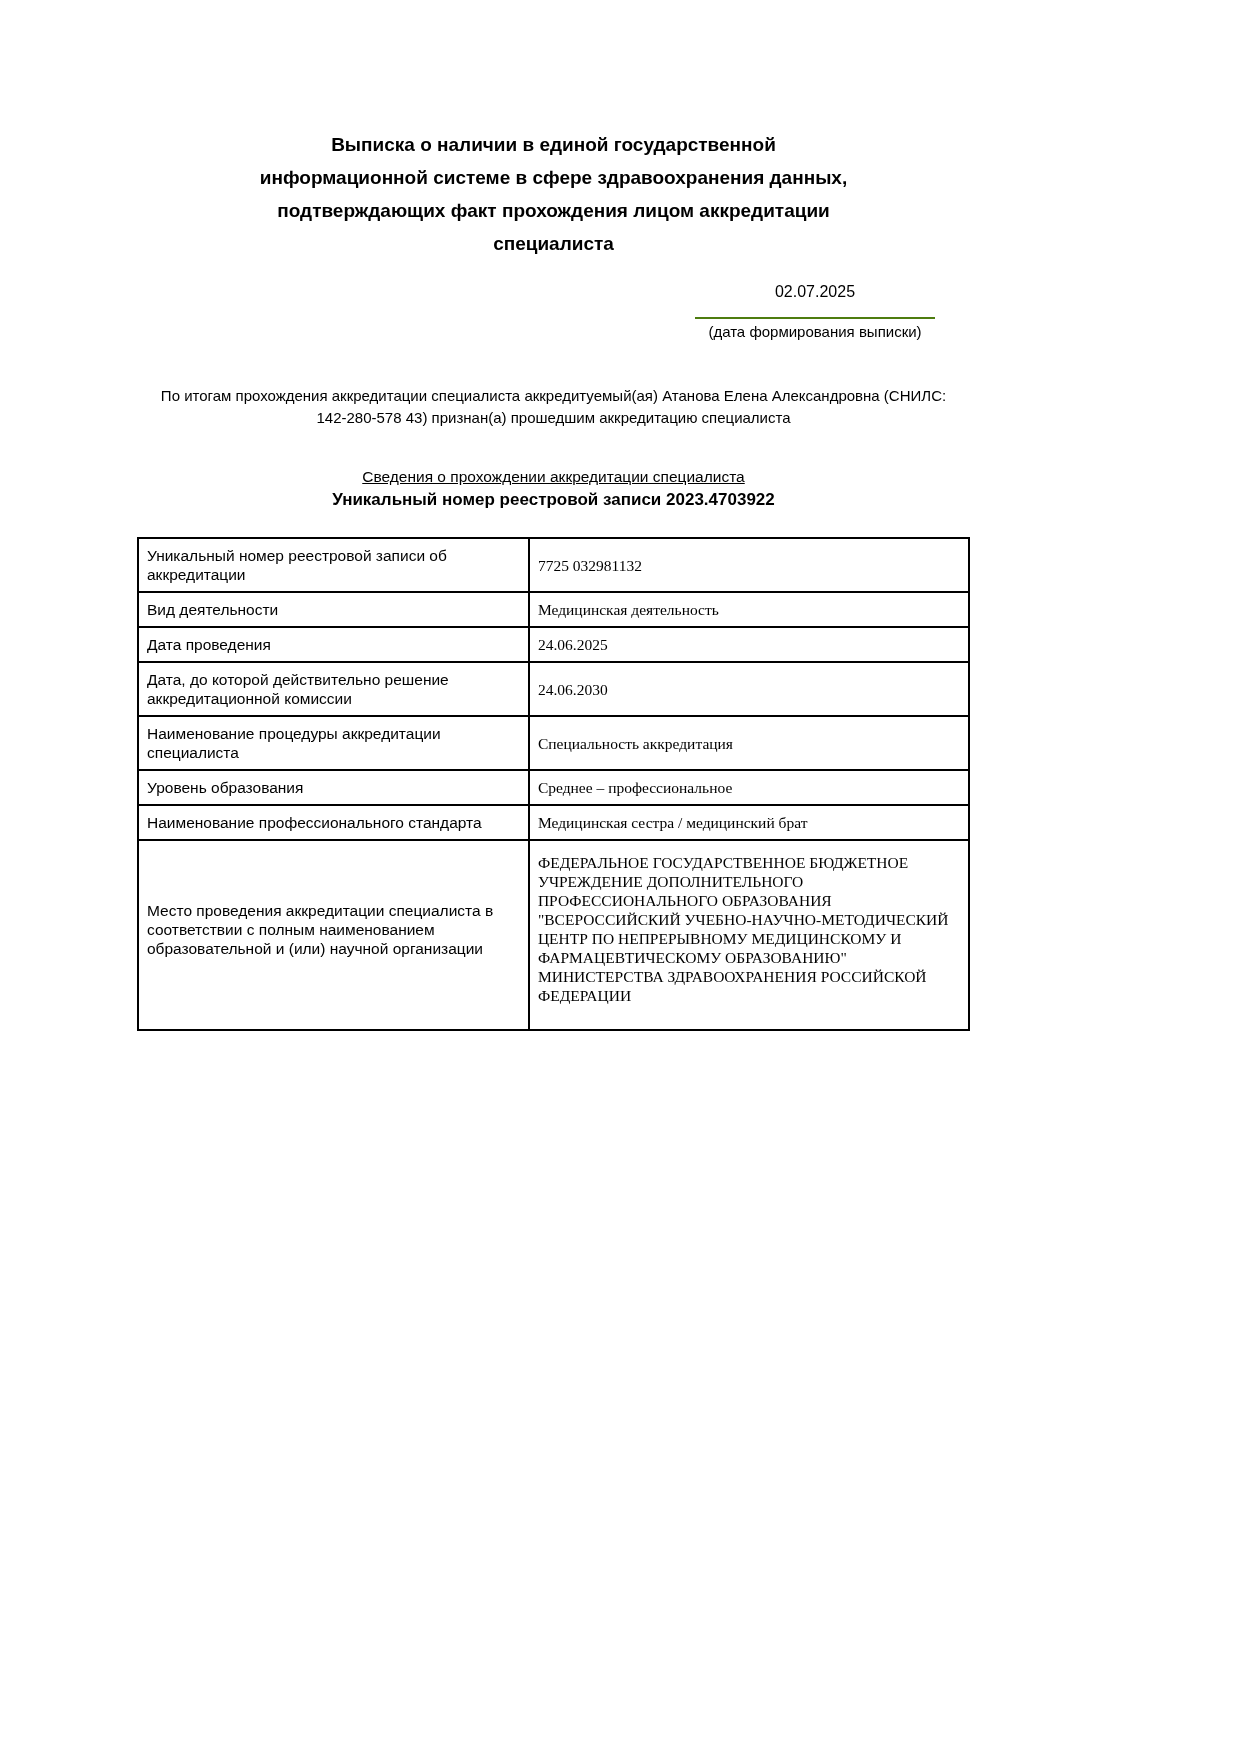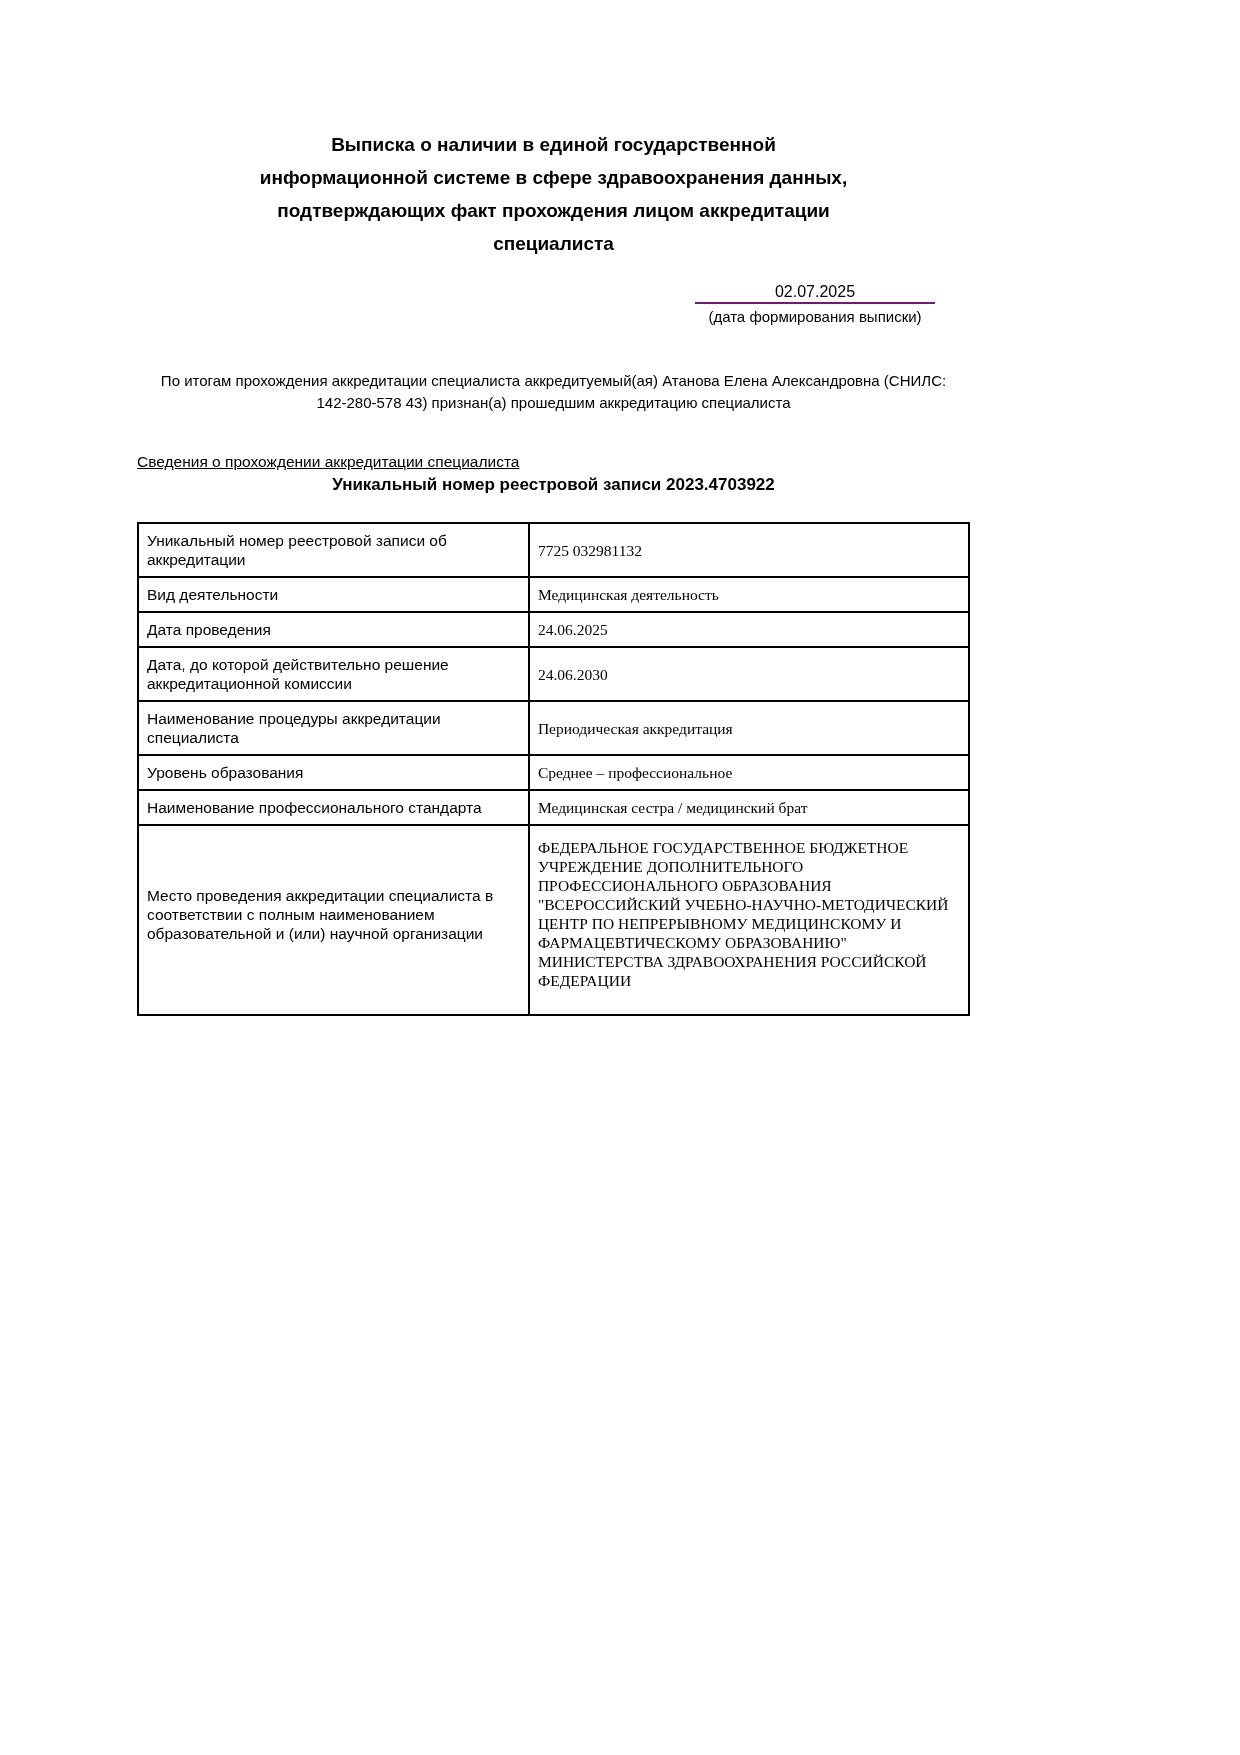--- a/index.html
+++ b/index.html
@@ -33,39 +33,39 @@
     line-height: 33px;
   }
   .date-block {
     width: 240px;
     margin: 22px 35px 0 auto;
     text-align: center;
   }
   .date-value {
     font-size: 16px;
     line-height: 20px;
-    padding-bottom: 0;
-    border-bottom: 2px solid #701a75;
+    padding-bottom: 15px;
+    border-bottom: 2px solid #4d7c0f;
   }
   .date-caption {
     font-size: 15px;
     line-height: 19px;
     margin-top: 3px;
     white-space: nowrap;
   }
   .intro {
     width: 818px;
     margin: 44px auto 0 auto;
     text-align: center;
     font-size: 15px;
     line-height: 22px;
   }
   .section-heading {
     margin-top: 38px;
-    text-align: left;
+    text-align: center;
     font-size: 15.5px;
     line-height: 20px;
     text-decoration: underline;
   }
   .registry-heading {
     margin-top: 2px;
     text-align: center;
     font-size: 17px;
     font-weight: bold;
     line-height: 22px;
@@ -120,21 +120,21 @@
         <tr>
           <td class="label-cell">Дата проведения</td>
           <td class="value-cell">24.06.2025</td>
         </tr>
         <tr>
           <td class="label-cell">Дата, до которой действительно решение аккредитационной комиссии</td>
           <td class="value-cell">24.06.2030</td>
         </tr>
         <tr>
           <td class="label-cell">Наименование процедуры аккредитации специалиста</td>
-          <td class="value-cell">Периодическая аккредитация</td>
+          <td class="value-cell">Специальность аккредитация</td>
         </tr>
         <tr>
           <td class="label-cell">Уровень образования</td>
           <td class="value-cell">Среднее – профессиональное</td>
         </tr>
         <tr>
           <td class="label-cell">Наименование профессионального стандарта</td>
           <td class="value-cell">Медицинская сестра / медицинский брат</td>
         </tr>
         <tr class="tall">

